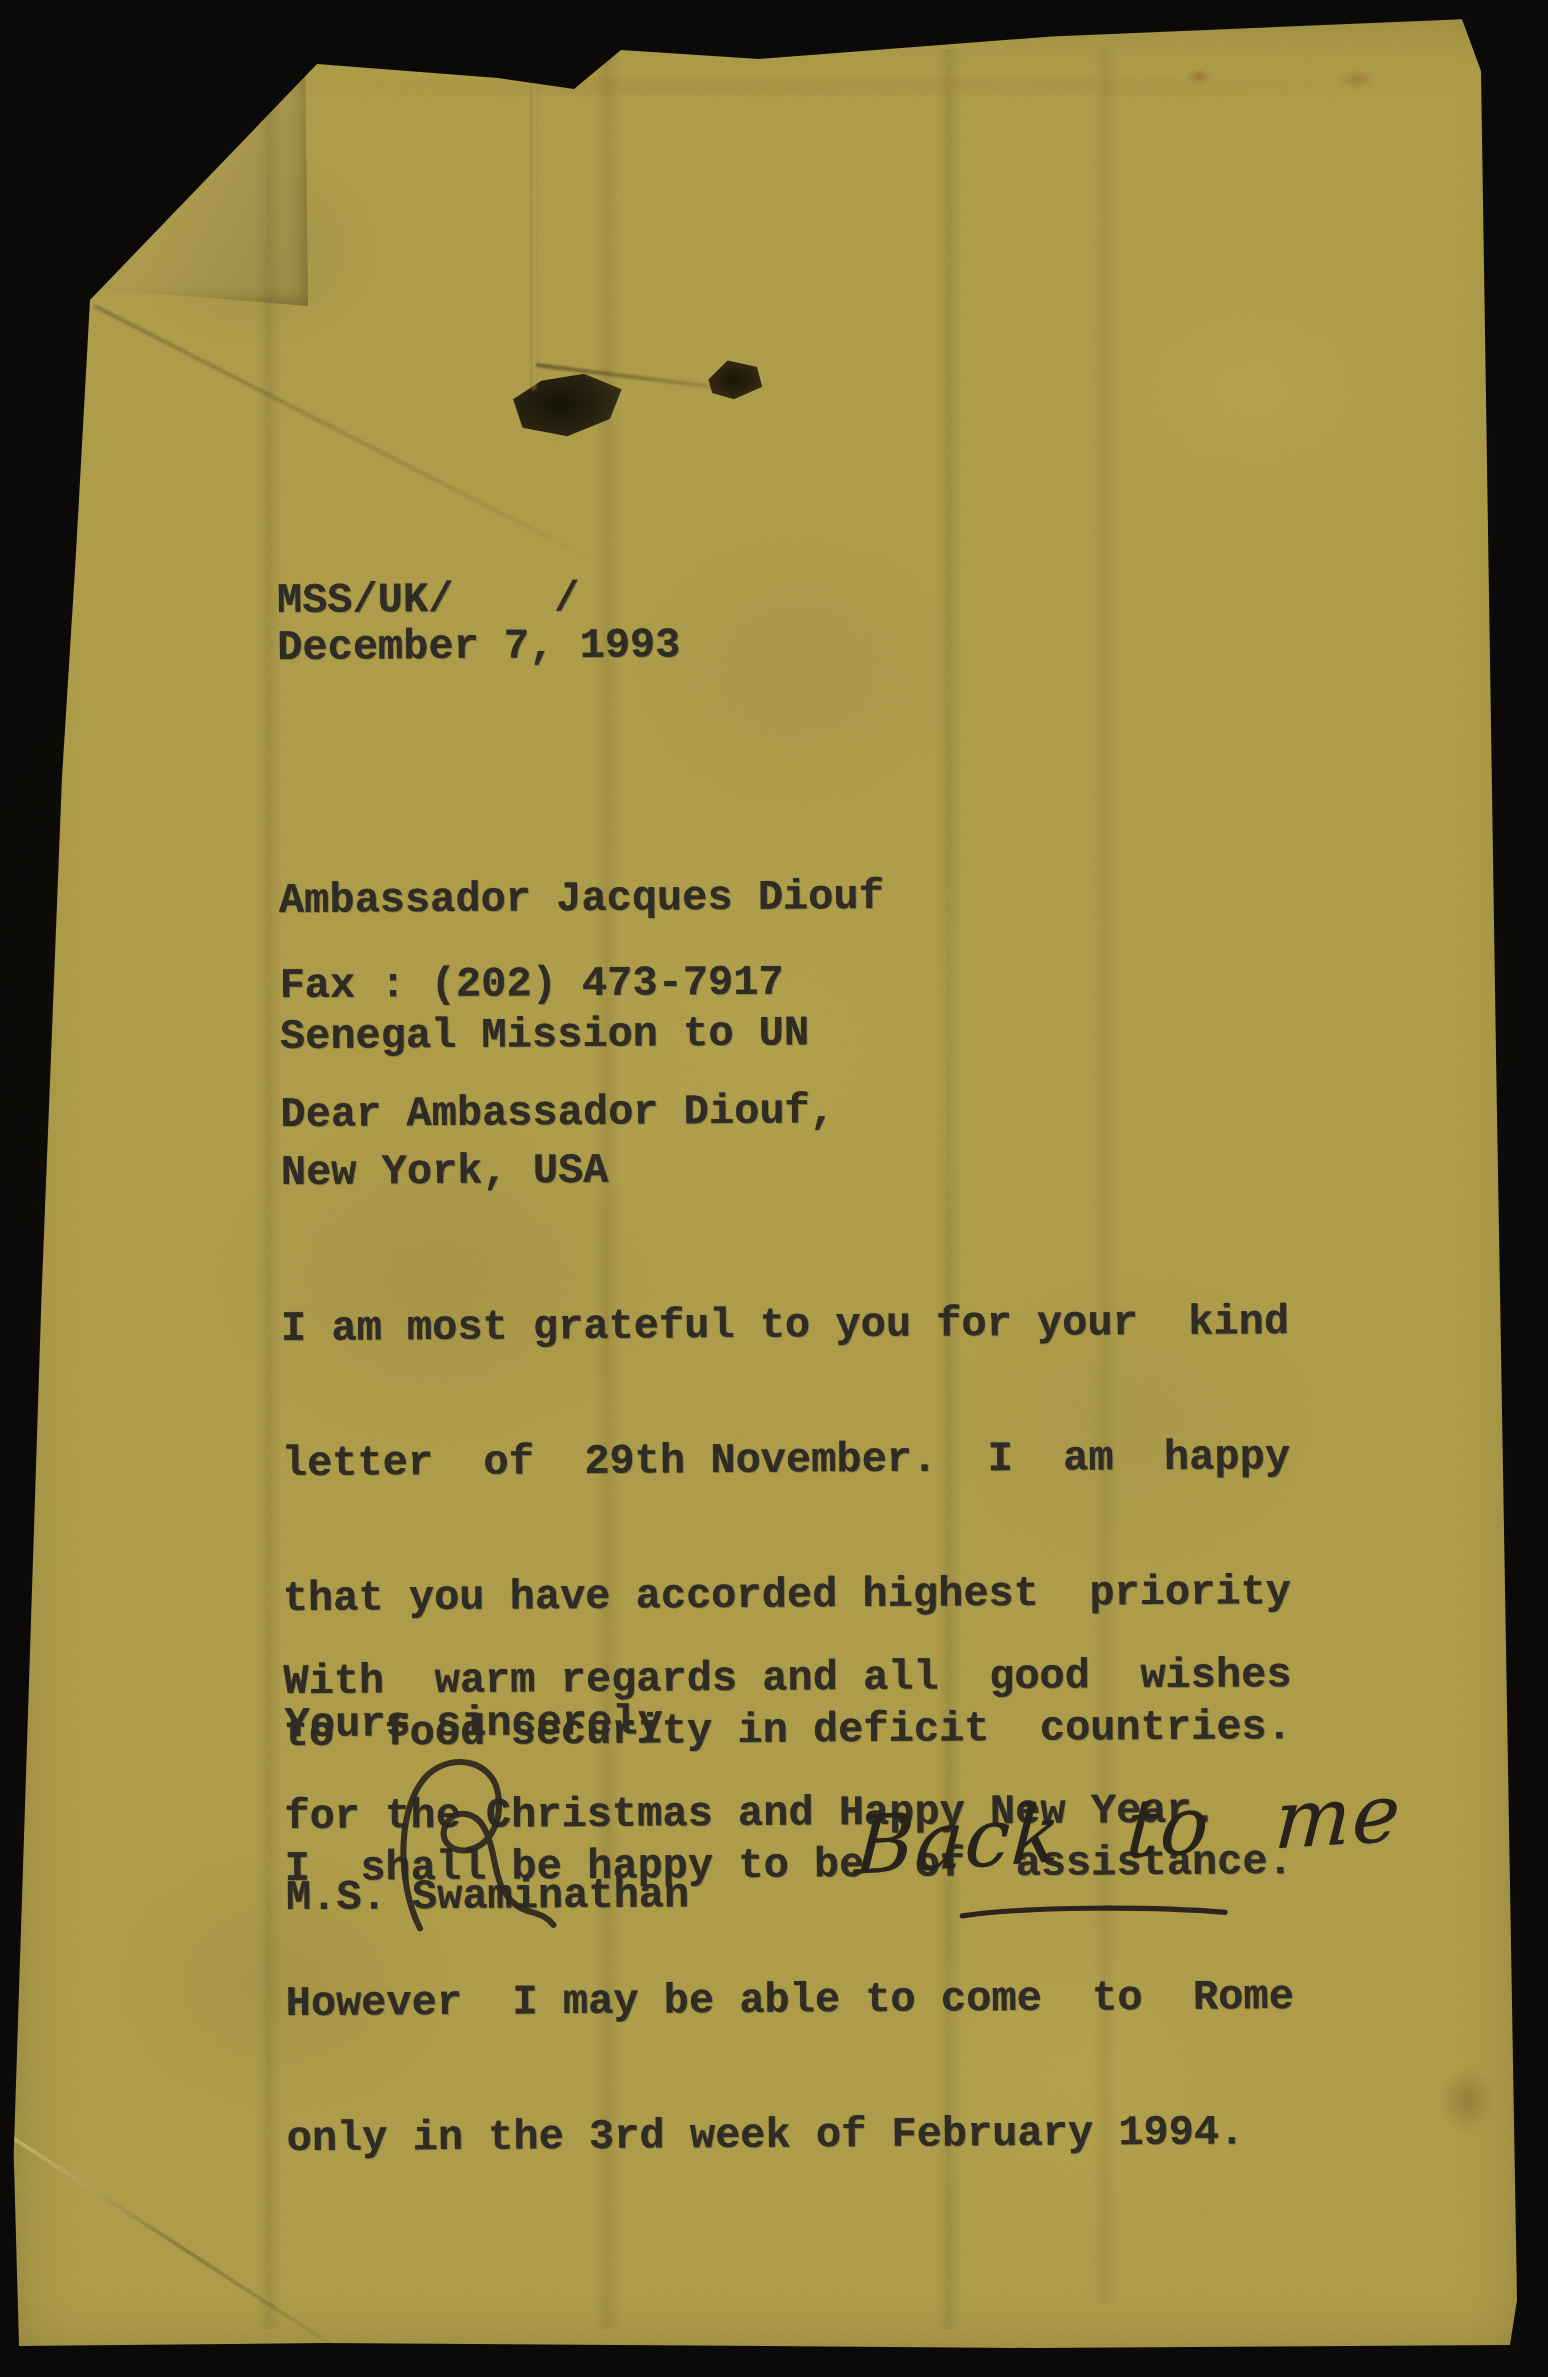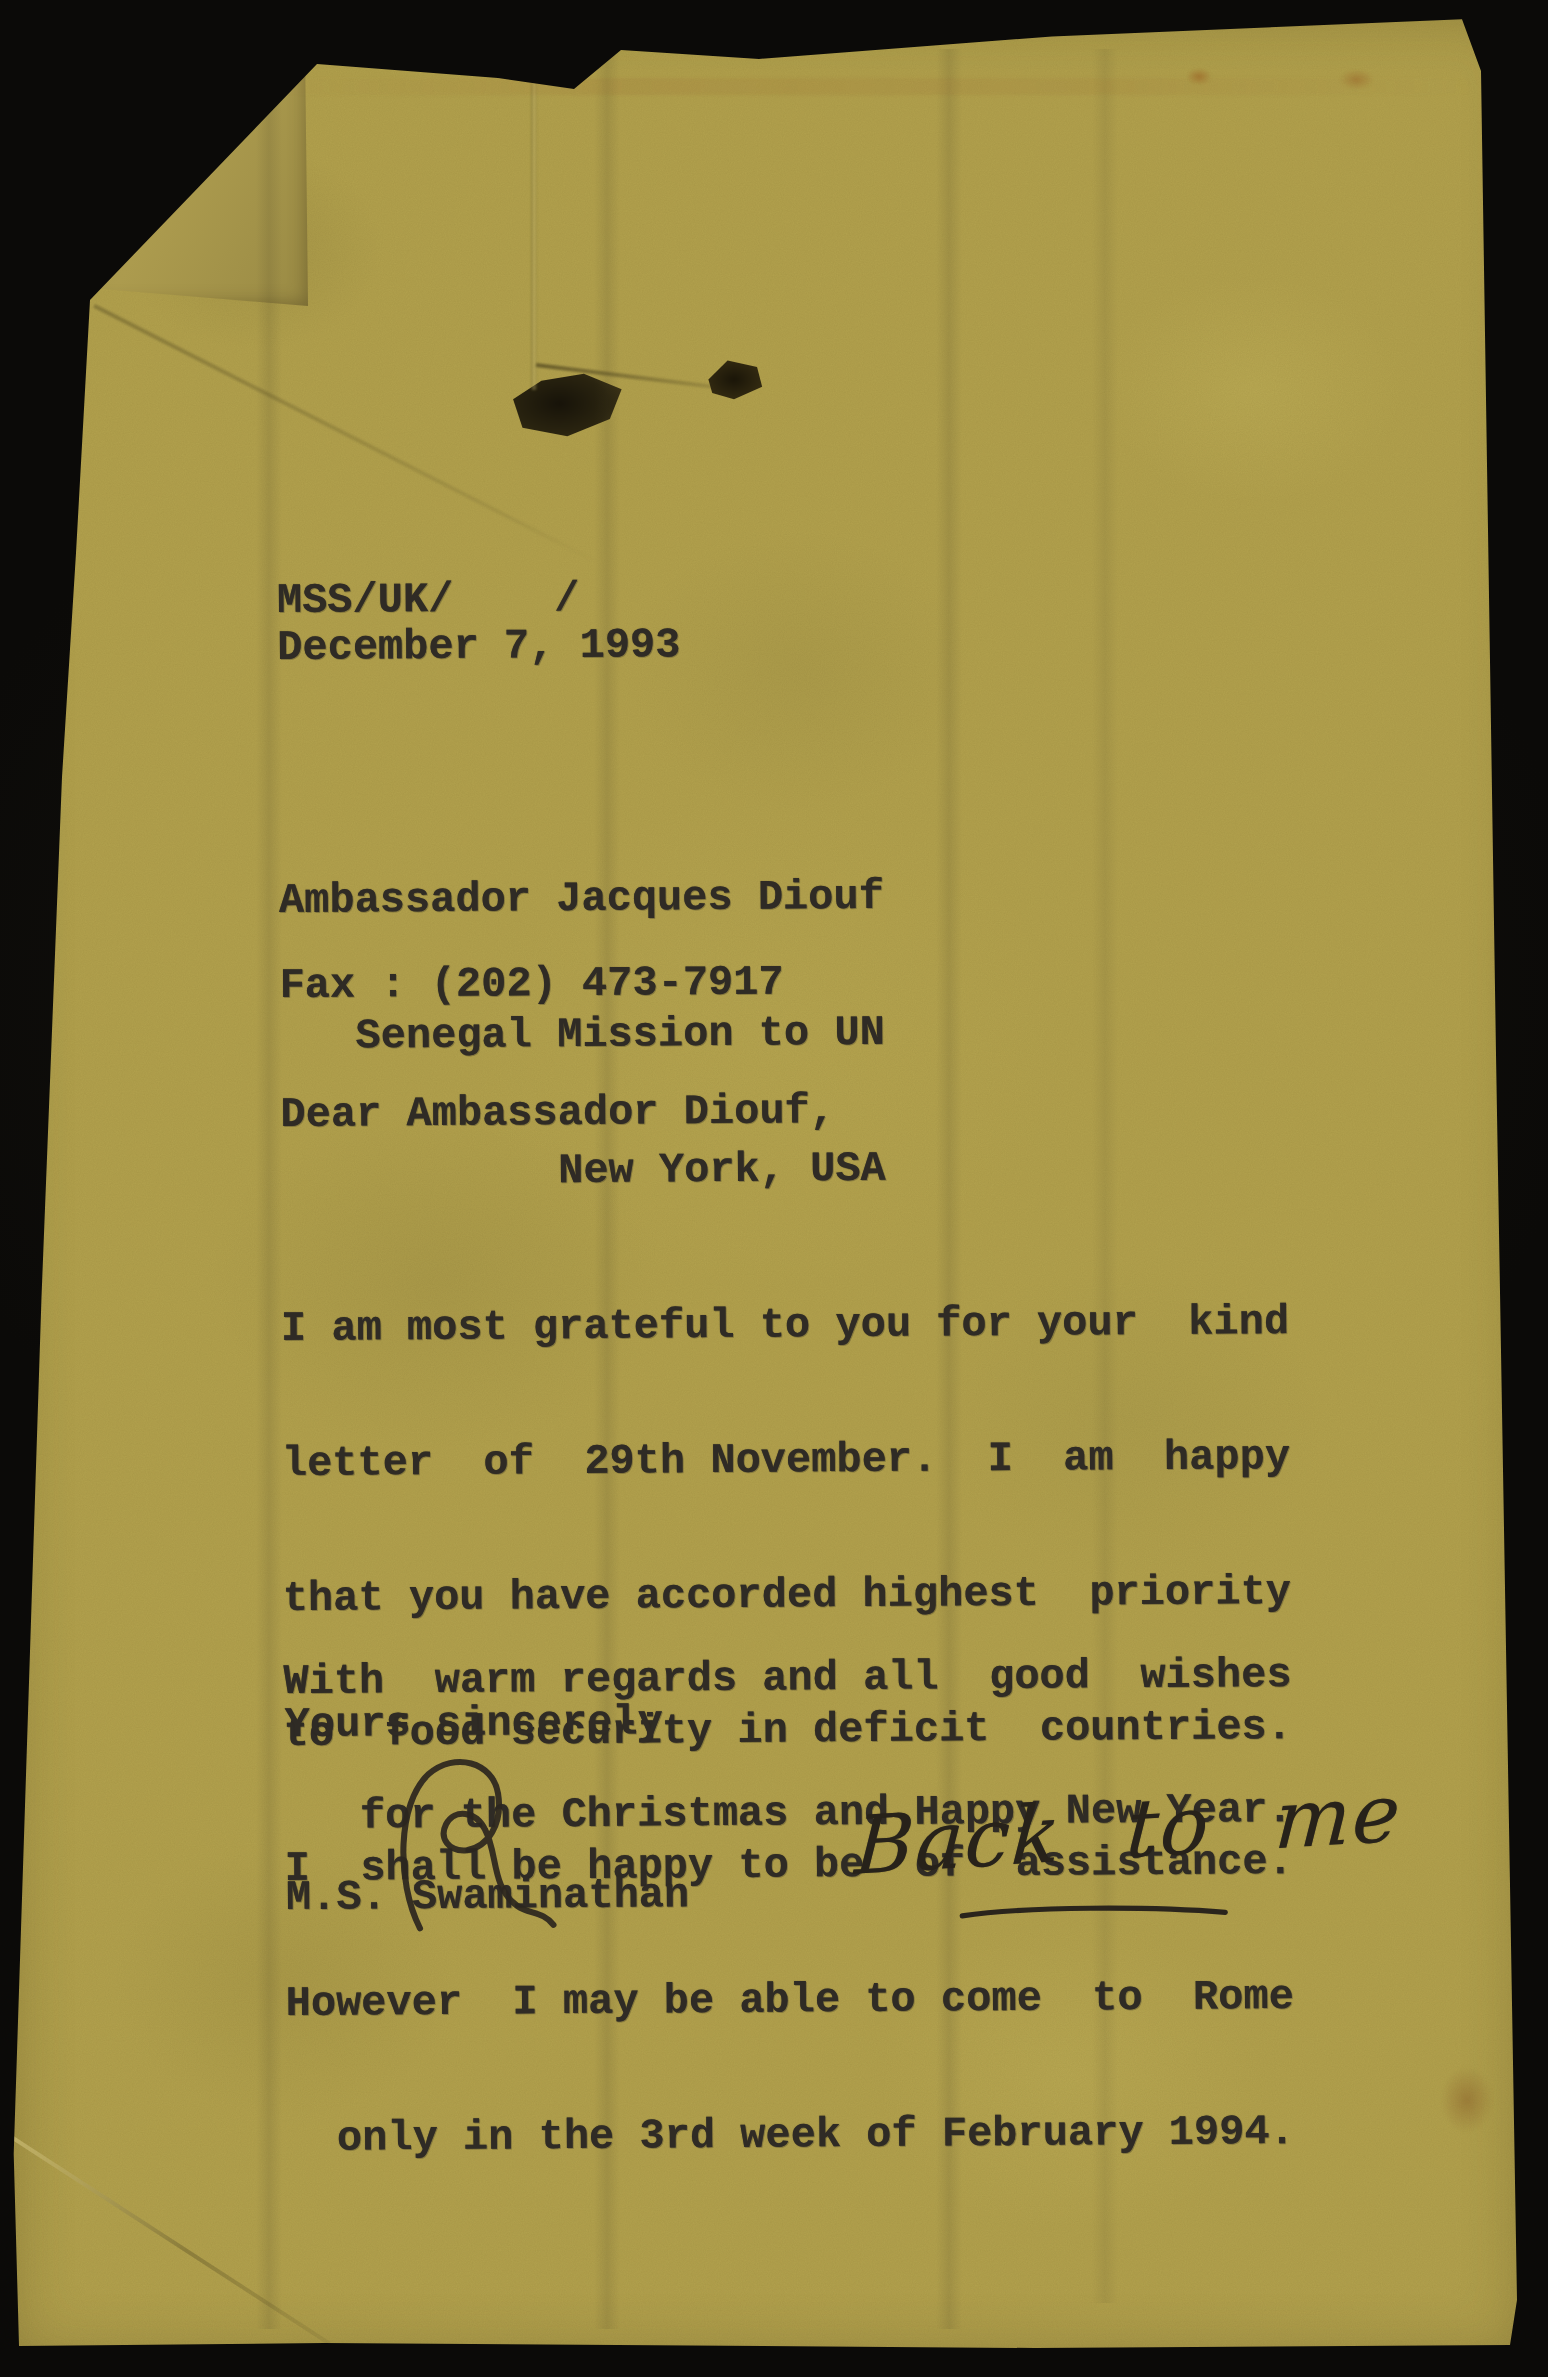--- a/index.html
+++ b/index.html
@@ -4,21 +4,21 @@
 <style>
   html,body{margin:0;padding:0;}
   body{
     width:1549px;height:2377px;
     background:#0b0a08;
     background-image:radial-gradient(1214px 954px at 48% 42%, #16140f 0%, #0b0a08 70%);
     overflow:hidden;
     font-family:"Liberation Mono", monospace;
     position:relative;
   }
-  .page{position:absolute;inset:0;text-align:right;}
+  .page{position:absolute;inset:0;}
   
   .paper{
     position:absolute;left:12px;top:14px;width:1512px;height:2343px;
     background-color:#b2a14d;
     background-image:
       radial-gradient(208px 165px at 16% 10%, rgba(138,123,58,.28), transparent 62%),
       radial-gradient(277px 225px at 52% 28%, rgba(148,133,64,.20), transparent 62%),
       radial-gradient(243px 182px at 82% 16%, rgba(202,187,97,.26), transparent 62%),
       radial-gradient(364px 277px at 28% 54%, rgba(143,128,60,.22), transparent 62%),
       radial-gradient(312px 251px at 74% 60%, rgba(150,138,68,.18), transparent 62%),

